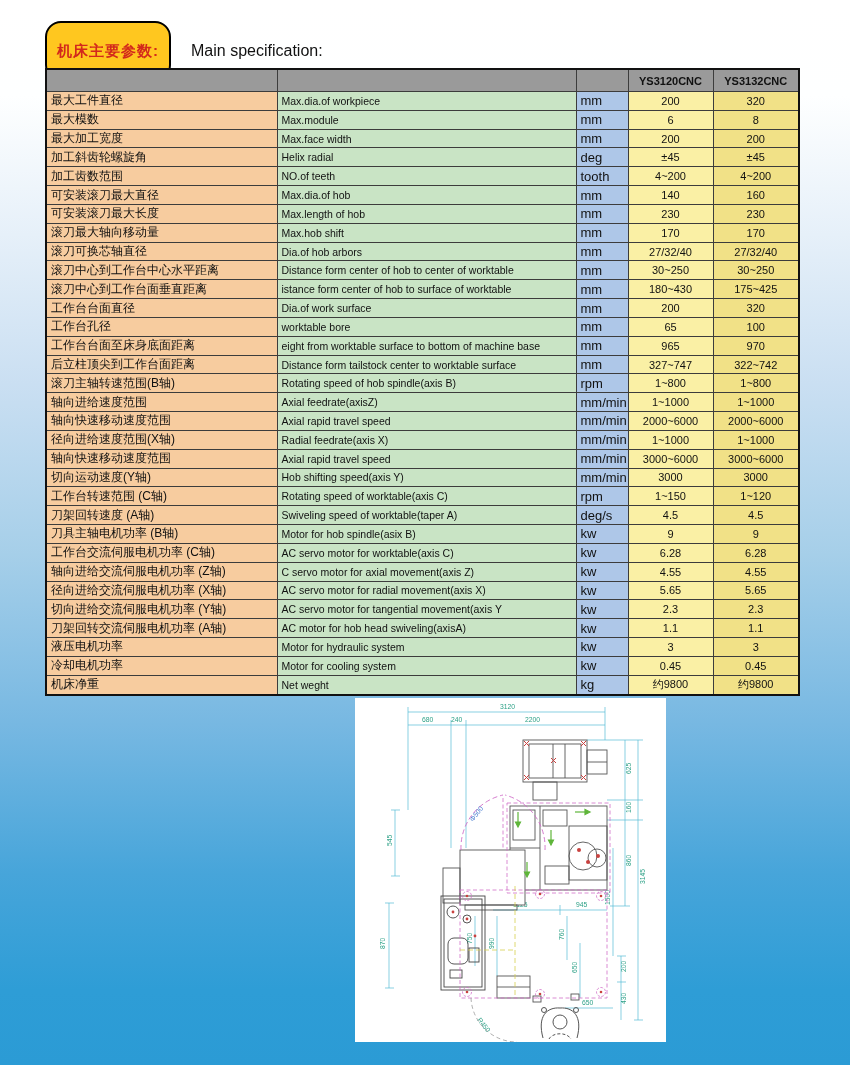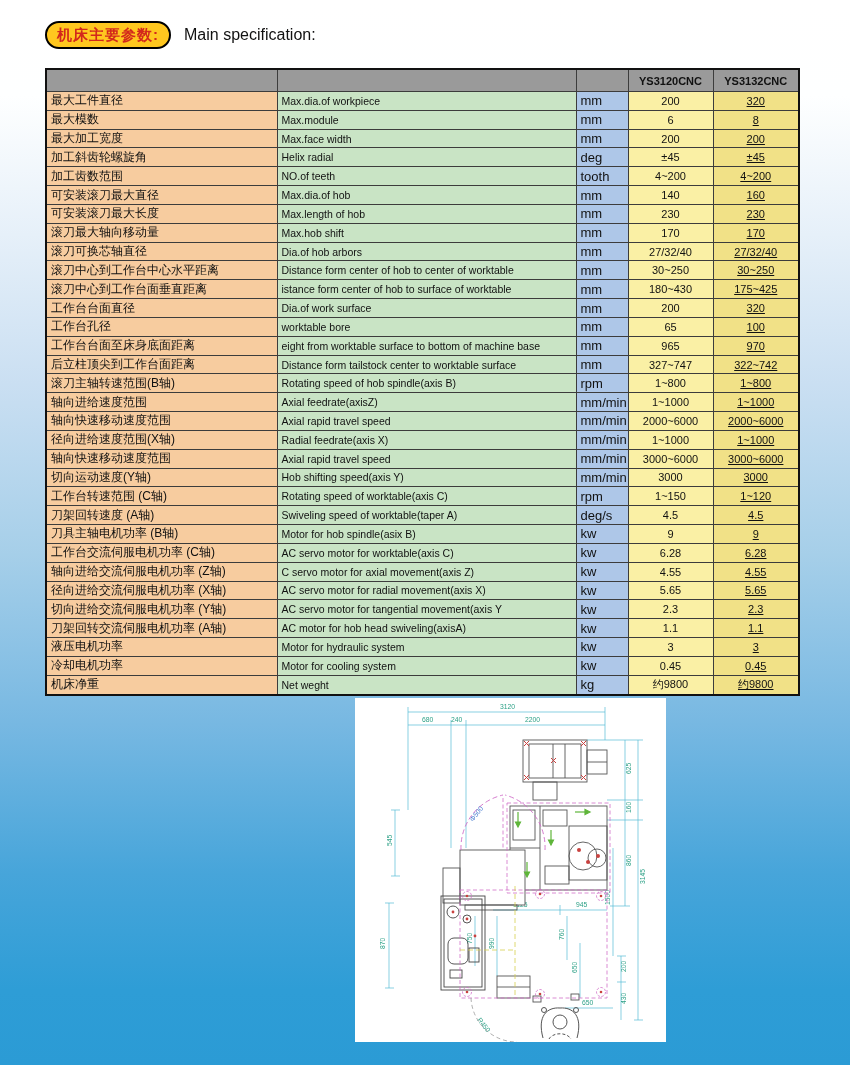--- a/index.html
+++ b/index.html
@@ -2,32 +2,32 @@
 <html><head>
 <meta charset="utf-8">
 <style>
   html,body{margin:0;padding:0;background:#e8eef2;}
   .page{position:relative;width:850px;height:1065px;overflow:hidden;
     font-family:"Liberation Sans",sans-serif;color:#111;
     background:linear-gradient(180deg,#ffffff 0%,#feffff 9%,#e6f0f9 22%,#cadff2 36%,#a6cfe9 52%,#77b8e2 68%,#47a5da 82%,#2e9dd6 93%,#2b9bd5 100%);}
   .sec{position:absolute;left:45px;display:flex;align-items:center;gap:13px;}
   .sec1{top:21px;}
   .sec2{top:699px;}
-  .badge{background:#ffc71f;border:2px solid #000;border-radius:16px;padding:2px 10px;
+  .badge{background:#ffc71f;border:2px solid #000;border-radius:16px;padding:18px 10px;
     color:#d3281c;font-weight:bold;font-size:15px;letter-spacing:1px;line-height:1.3;}
-  .sec-title{font-size:16px;color:#111;}
+  .sec-title{font-size:16px;color:#111;margin-left:7px;}
   table.spec{position:absolute;left:45px;top:68px;width:753px;height:628px;
     border-collapse:collapse;table-layout:fixed;border:2px solid #111;}
   .spec th,.spec td{border:1px solid #3c3c3c;padding:0 4px;overflow:hidden;white-space:nowrap;}
   .spec thead th{background:#9a9a9a;height:21px;font-size:11px;font-weight:bold;color:#111;text-align:center;}
   td.c-cn{background:#f7cc9f;font-size:12px;font-weight:normal;}
   td.c-en{background:#c9e4c5;font-size:10.5px;}
   td.c-unit{background:#aec7e8;font-size:13px;}
   td.c-v1{background:#faf0a5;font-size:11px;text-align:center;}
-  td.c-v2{background:#f1e187;font-size:11px;text-align:center;text-decoration:underline;}
+  td.c-v2{background:#f1e187;font-size:11px;text-align:center;}
   .draw{position:absolute;left:355px;top:698px;width:311px;height:344px;background:#ffffff;}
   svg text{font-family:"Liberation Sans",sans-serif;}
   .dt{fill:#2ea187;font-size:6.8px;}
   .bl{fill:#4a7fd0;font-size:7px;}
   .qm{fill:#8fae8f;font-size:9px;}
 </style>
 </head>
 <body>
 
 <div class="page">

